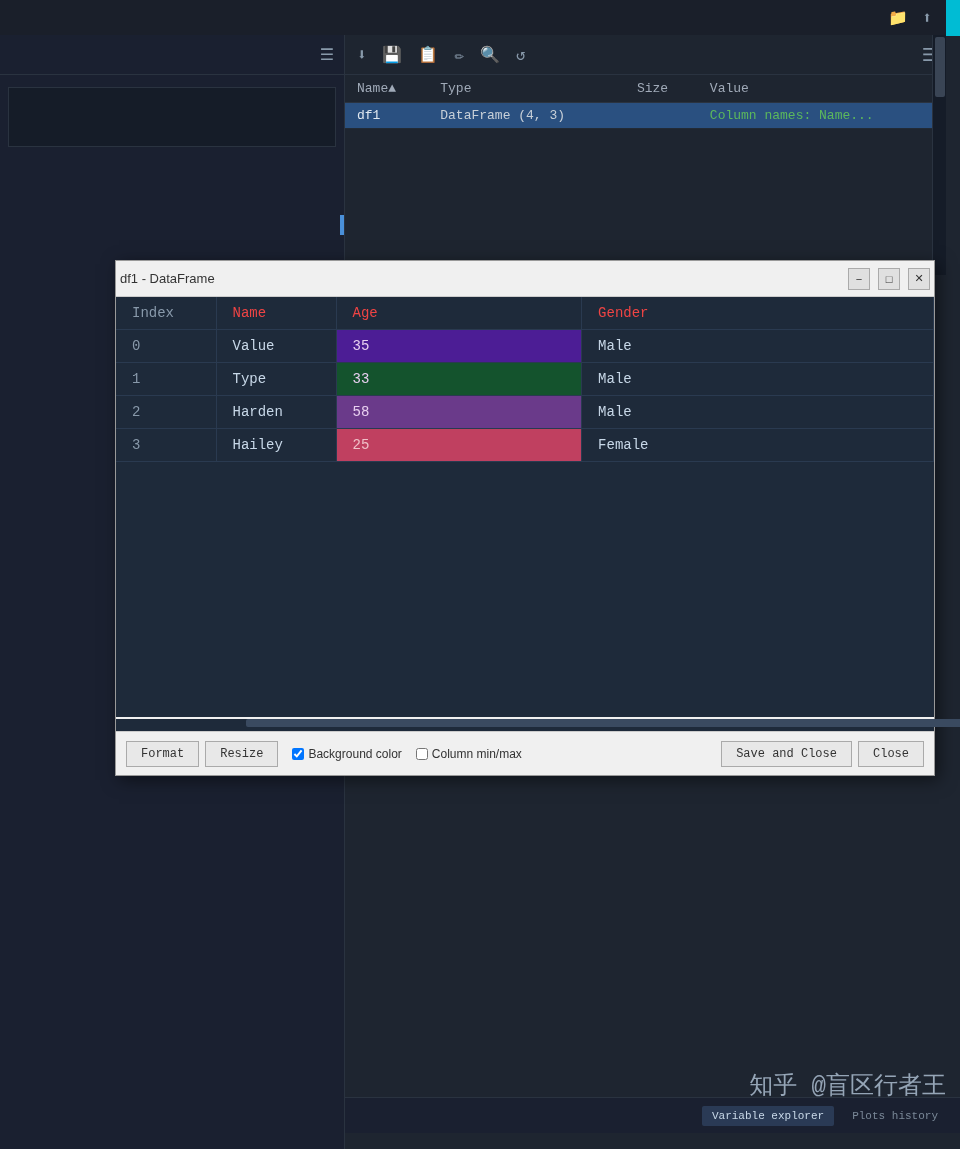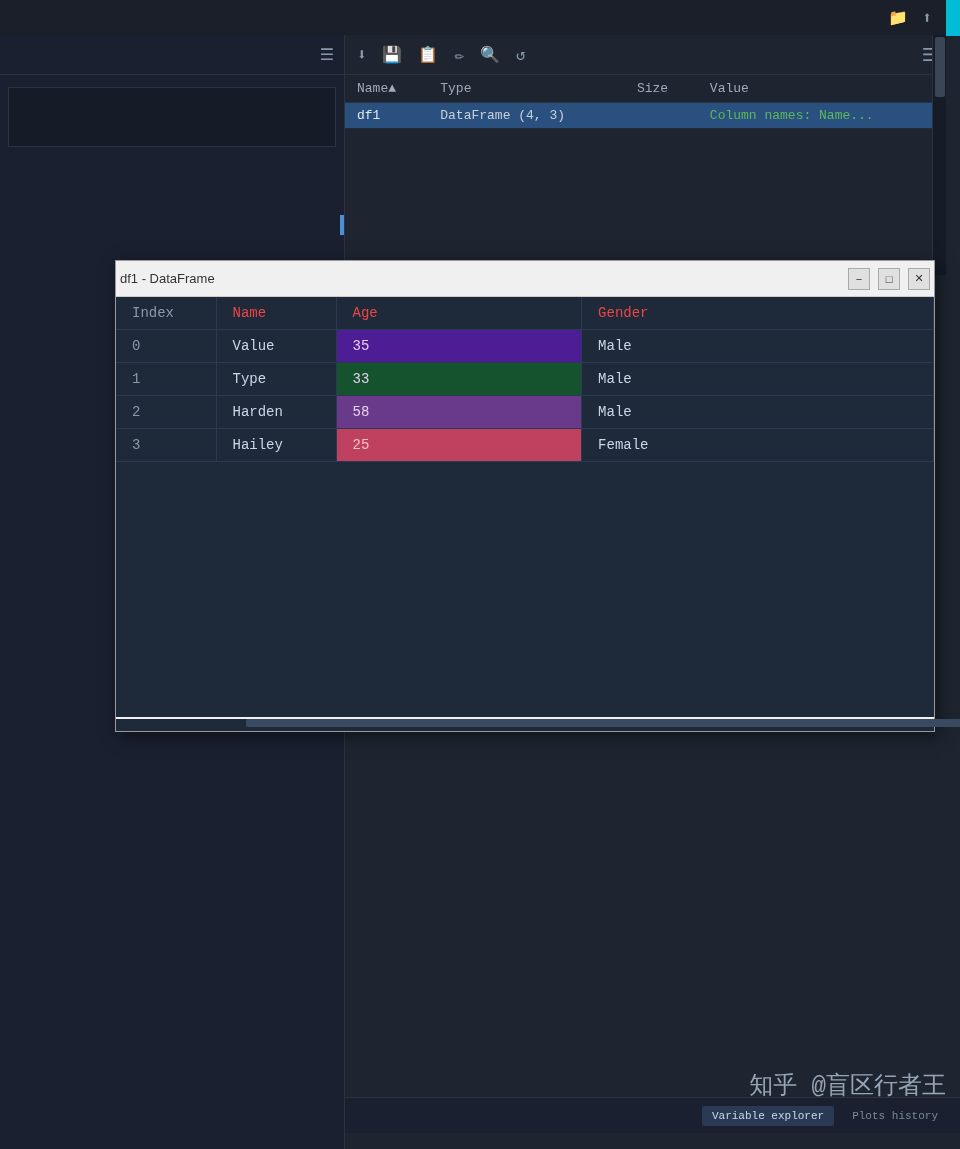--- a/index.html
+++ b/index.html
@@ -463,20 +463,34 @@
           <td>Female</td>
         </tr>
       </tbody>
     </table>
   </div>
 
   <div class="df-scrollbar-h">
     <div class="df-scrollbar-thumb"></div>
   </div>
 
+  <div class="dialog-bottom">
+    <button class="bottom-btn">Format</button>
+    <button class="bottom-btn">Resize</button>
+    <div class="checkbox-group">
+      <input type="checkbox" checked="" style="">
+      <span>Background color</span>
+    </div>
+    <div class="checkbox-group">
+      <input type="checkbox" style="">
+      <span>Column min/max</span>
+    </div>
+    <button class="bottom-btn save-close">Save and Close</button>
+    <button class="bottom-btn close-btn">Close</button>
+  </div>
 </div>
 
 <div class="bottom-status">
   <span class="status-tab">Variable explorer</span>
   <span class="status-tab-inactive">Plots history</span>
 </div>
 
 <div class="watermark">知乎 @盲区行者王</div>
 
 </body></html>

